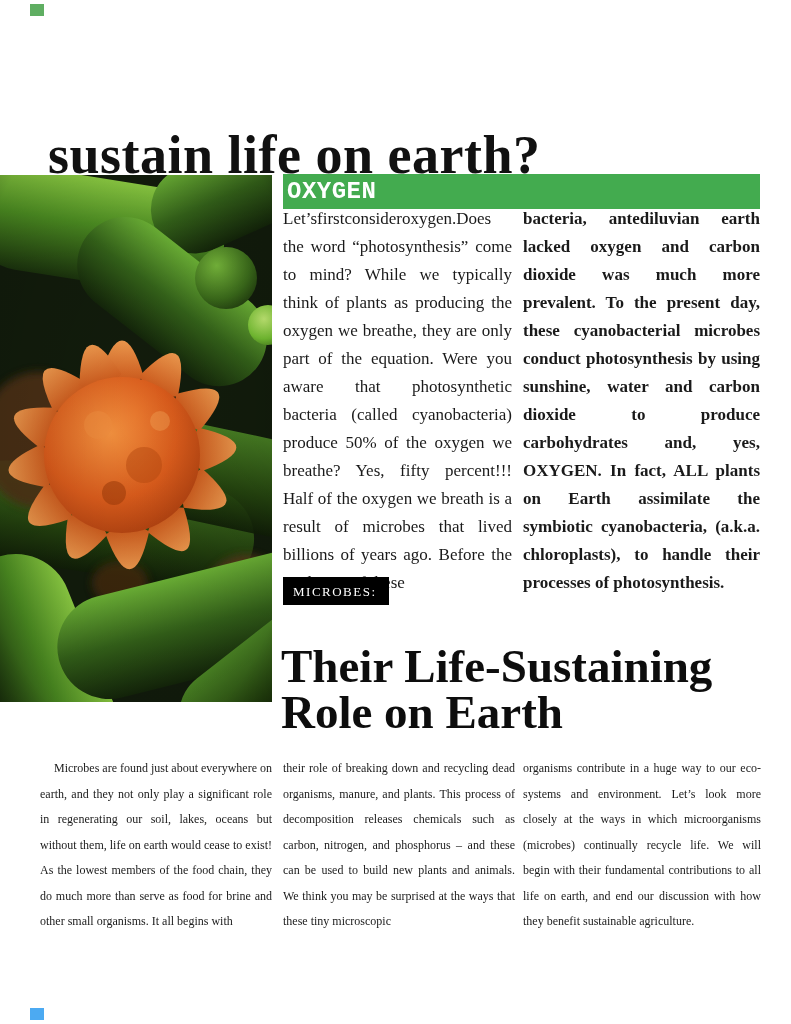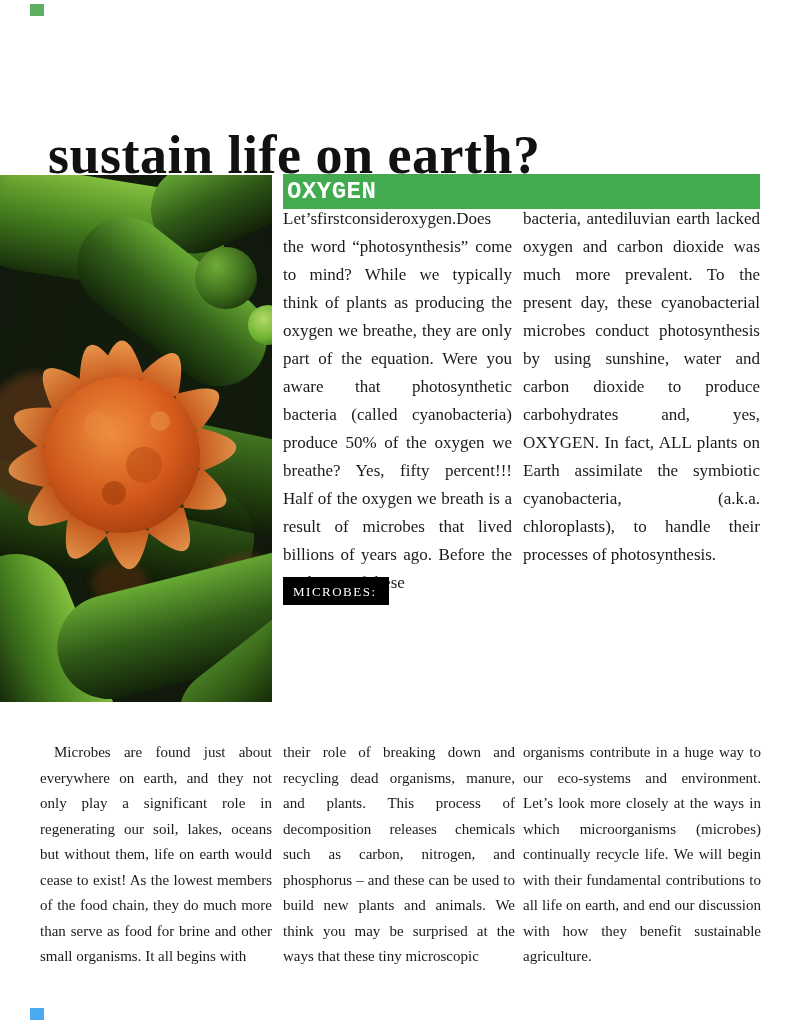--- a/index.html
+++ b/index.html
@@ -23,32 +23,32 @@
     position:absolute;left:283px;top:174px;width:477px;height:35px;
     background:#43ab4f;display:flex;align-items:center;font-family:Liberation Mono, monospace;
   }
   .oxygen-bar .bar-label{
     color:#ffffff;font-weight:700;font-size:24px;line-height:27px;
     padding-left:4px;letter-spacing:.5px;
   }
   .col{position:absolute;text-align:justify;}
   .ox-col{top:205px;width:229px;font-size:17px;line-height:28px;}
   .ox-col1{left:283px;}
-  .ox-col2{left:523px;width:237px;}
+  .ox-col2{left:523px;width:237px;font-weight:bold;}
 
   .microbes-badge{
     position:absolute;left:283px;top:577px;background:#000000;color:#ffffff;
     font-size:13px;line-height:19px;letter-spacing:1.5px;padding:5px 12px 4px 10px;
   }
   .section-heading{
     position:absolute;left:281px;top:604px;width:500px;
     font-size:47px;line-height:46px;color:#0d0d0d;
   }
 
-  .bt-col{top:740px;font-size:15px;line-height:25.5px;}
+  .bt-col{top:756px;font-size:12px;line-height:25.5px;}
   .bt-col1{left:40px;width:232px;}
   .bt-col1 p{text-indent:14px;margin:0;}
   .bt-col2{left:283px;width:232px;}
   .bt-col3{left:523px;width:238px;}
   .bt-col p{margin:0;}
 </style>
 </head>
 <body>
 
 <div class="page">
@@ -153,20 +153,22 @@
     </svg>
   </div>
 
   <div class="oxygen-bar">
     <span class="bar-label">OXYGEN</span>
   </div>
   <div class="col ox-col ox-col1">Let’sfirstconsideroxygen.Does the word “photosynthesis” come to mind?  While we typically think of plants as producing the oxygen we breathe, they are only part of the equation. Were you aware that photosynthetic bacteria (called cyanobacteria) produce 50% of the oxygen we breathe?  Yes, fifty percent!!! Half of the oxygen we breath is a result of microbes that lived billions of years ago. Before the evolution of these</div>
   <div class="col ox-col ox-col2">bacteria, antediluvian earth lacked oxygen and carbon dioxide was much more prevalent. To the present day, these cyanobacterial microbes conduct photosynthesis by using sunshine, water and carbon dioxide to produce carbohydrates and, yes, OXYGEN. In fact, ALL plants on Earth assimilate the symbiotic cyanobacteria, (a.k.a. chloroplasts), to handle their processes of photosynthesis.</div>
 
   <div class="microbes-badge">MICROBES:</div>
+  <h2 class="section-heading"><span>Their Life-Sustaining</span><br>
+  <span>Role on Earth</span></h2>
 
   <div class="col bt-col bt-col1">
     <p>Microbes are found just about everywhere on earth, and they not only play a significant role in regenerating our soil, lakes, oceans but without them, life on earth would cease to exist!  As the lowest members of the food chain, they do much more than serve as food for brine and other small organisms. It all begins with</p>
   </div>
   <div class="col bt-col bt-col3">
     <p>organisms contribute in a huge way to our eco-systems and environment.  Let’s look more closely at the ways in which microorganisms (microbes) continually recycle life. We will begin with their fundamental contributions to all life on earth, and end our discussion with how they benefit sustainable agriculture.</p>
   </div>
   <div class="col bt-col bt-col2">
     <p>their role of breaking down and recycling dead organisms, manure, and plants.  This process of decomposition releases chemicals such as carbon, nitrogen, and phosphorus – and these can be used to build new plants and animals.  We think you may be surprised at the ways that these tiny microscopic</p>
   </div>

